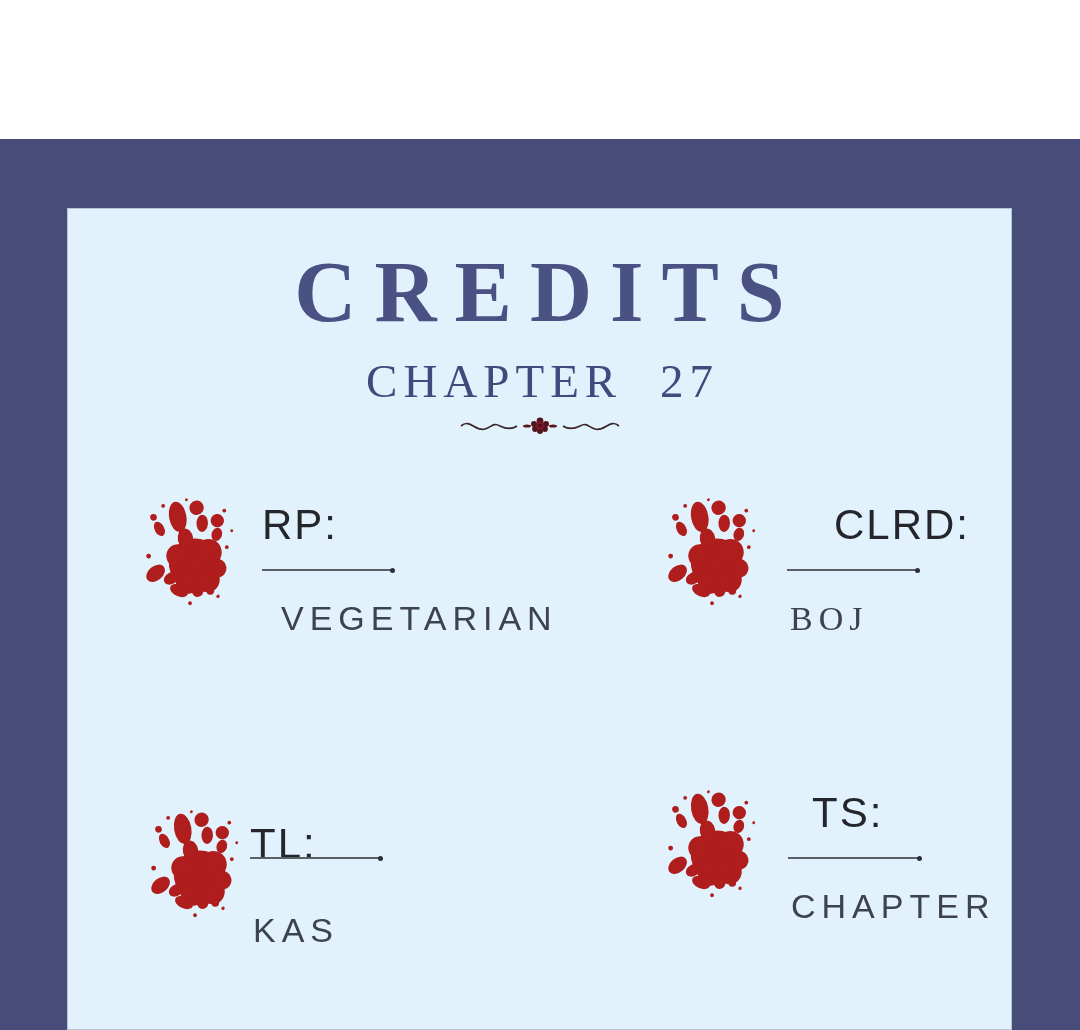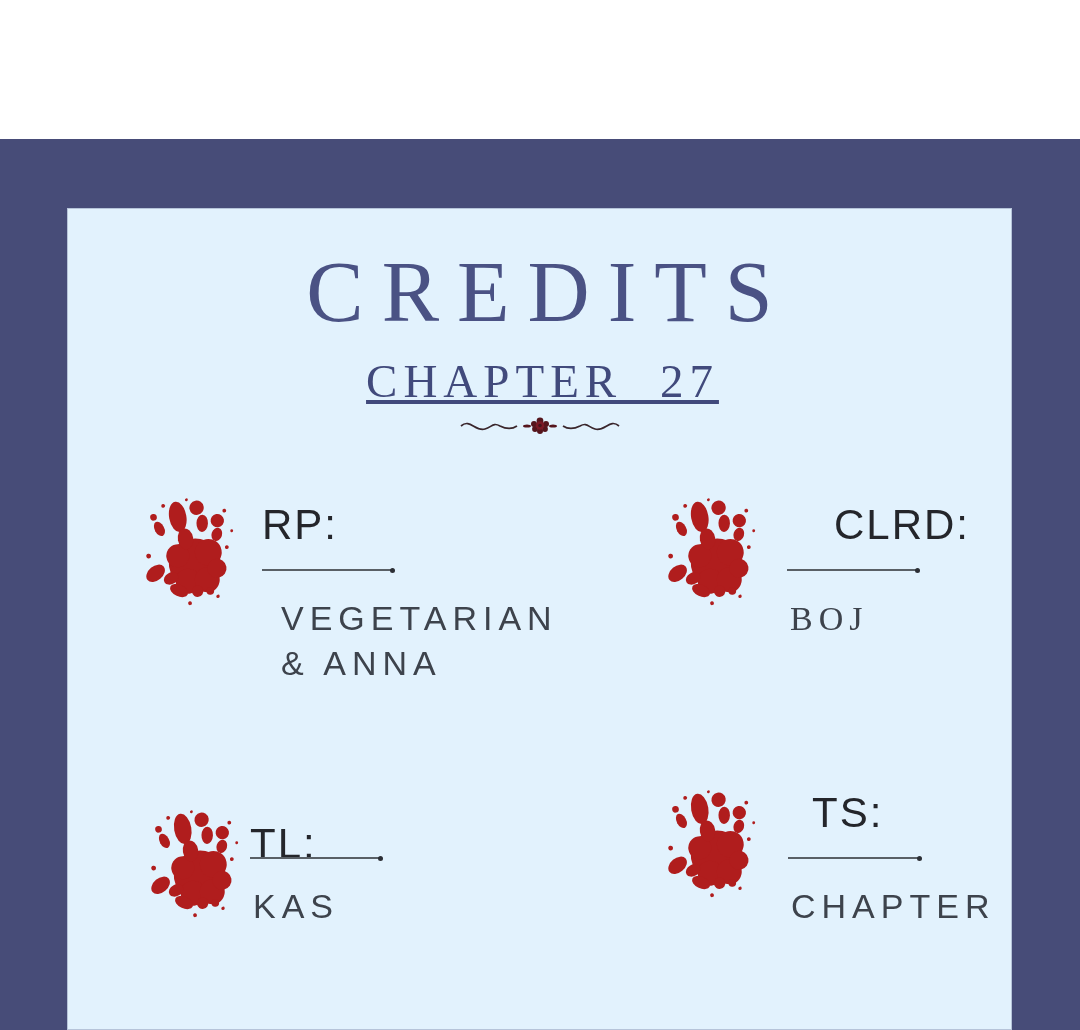--- a/index.html
+++ b/index.html
@@ -12,31 +12,30 @@
     background:var(--frame-blue, #474c78);
   }
   .panel {
     position:absolute; left:67px; top:69px; width:945px; height:822px;
     background:var(--panel-blue, #e2f2fd);
     box-shadow: inset 0 0 0 1px rgba(100,112,150,.35);
   }
   .page-title {
     position:absolute; top:34px; left:0; width:100%; margin:0;
     text-align:center; padding-left:18px; box-sizing:border-box;
-    font-family:"Liberation Serif", serif; font-weight:400;
+    font-family:"Liberation Serif", serif; font-weight:700;
     font-size:86px; letter-spacing:18px;
     color:var(--title-blue, #4a5284);
   }
   .chapter-subtitle {
     position:absolute; top:146px; left:0; width:100%;
     text-align:center; padding-left:6px; box-sizing:border-box;
     font-family:"Liberation Serif", serif;
     font-size:47px; letter-spacing:6px; word-spacing:20px;
     color:var(--chapter-blue, #414a7c);
-    text-decoration:underline;
   }
   .divider { position:absolute; left:128px; top:205px; }
   .credit-entry { position:absolute; left:0; top:0; width:100%; height:100%; pointer-events:none; }
   .handprint { position:absolute; color:var(--hand-red, #b01d1d); }
   .credit-role {
     position:absolute;
     font-size:42px; letter-spacing:2px; font-weight:400;
     color:var(--role-text, #24262b);
   }
   .role-underline {
@@ -144,21 +143,20 @@
       <div class="credit-entry">
         <svg class="handprint" style="left:76px; top:288px;" width="96" height="113">
           <use href="#handprint-symbol" width="96" height="113"></use>
         </svg>
         <div class="credit-role" style="left:195px; top:293px;">RP:</div>
         <div class="role-underline" style="left:195px; top:361px; width:130px;">
             <span class="dot"></span>
           </div>
         <div class="credit-name" style="left:198px; top:388px;margin-left:16px;">
           <div class="name-line">VEGETARIAN</div>
-          <div class="name-line">&amp; ANNA</div>
         </div>
       </div>
 
       <div class="credit-entry">
         <svg class="handprint" style="left:598px; top:288px;" width="96" height="113">
           <use href="#handprint-symbol" width="96" height="113"></use>
         </svg>
         <div class="credit-role" style="left:720px; top:293px;margin-left:47px;">CLRD:</div>
         <div class="role-underline" style="left:720px; top:361px; width:130px;">
             <span class="dot"></span>
@@ -170,21 +168,21 @@
       </div>
 
       <div class="credit-entry">
         <svg class="handprint" style="left:81px; top:600px;" width="96" height="113">
           <use href="#handprint-symbol" width="96" height="113"></use>
         </svg>
         <div class="credit-role" style="left:183px; top:581px;margin-top:31px;">TL:</div>
         <div class="role-underline" style="left:183px; top:649px; width:130px;">
             <span class="dot"></span>
           </div>
-        <div class="credit-name" style="left:186px; top:676px;">
+        <div class="credit-name" style="left:186px; top:700px;">
           <div class="name-line">KAS</div>
           <div class="name-line"></div>
         </div>
       </div>
 
       <div class="credit-entry">
         <svg class="handprint" style="left:598px; top:580px;" width="96" height="113">
           <use href="#handprint-symbol" width="96" height="113"></use>
         </svg>
         <div class="credit-role" style="left:745px; top:581px;">TS:</div>

